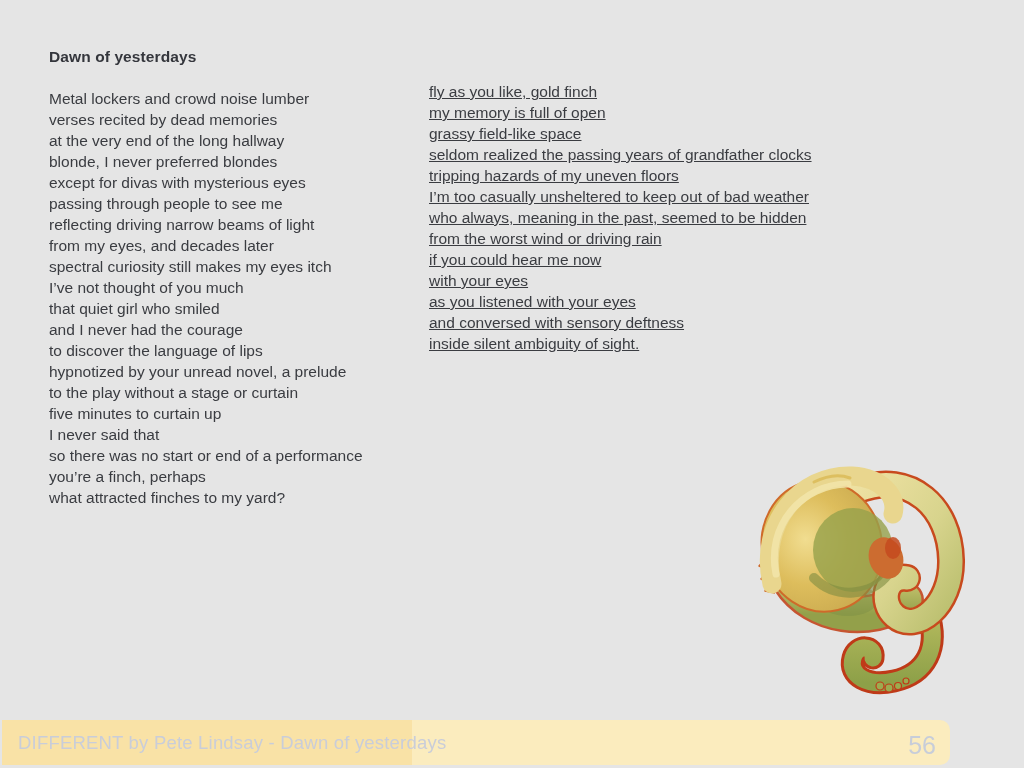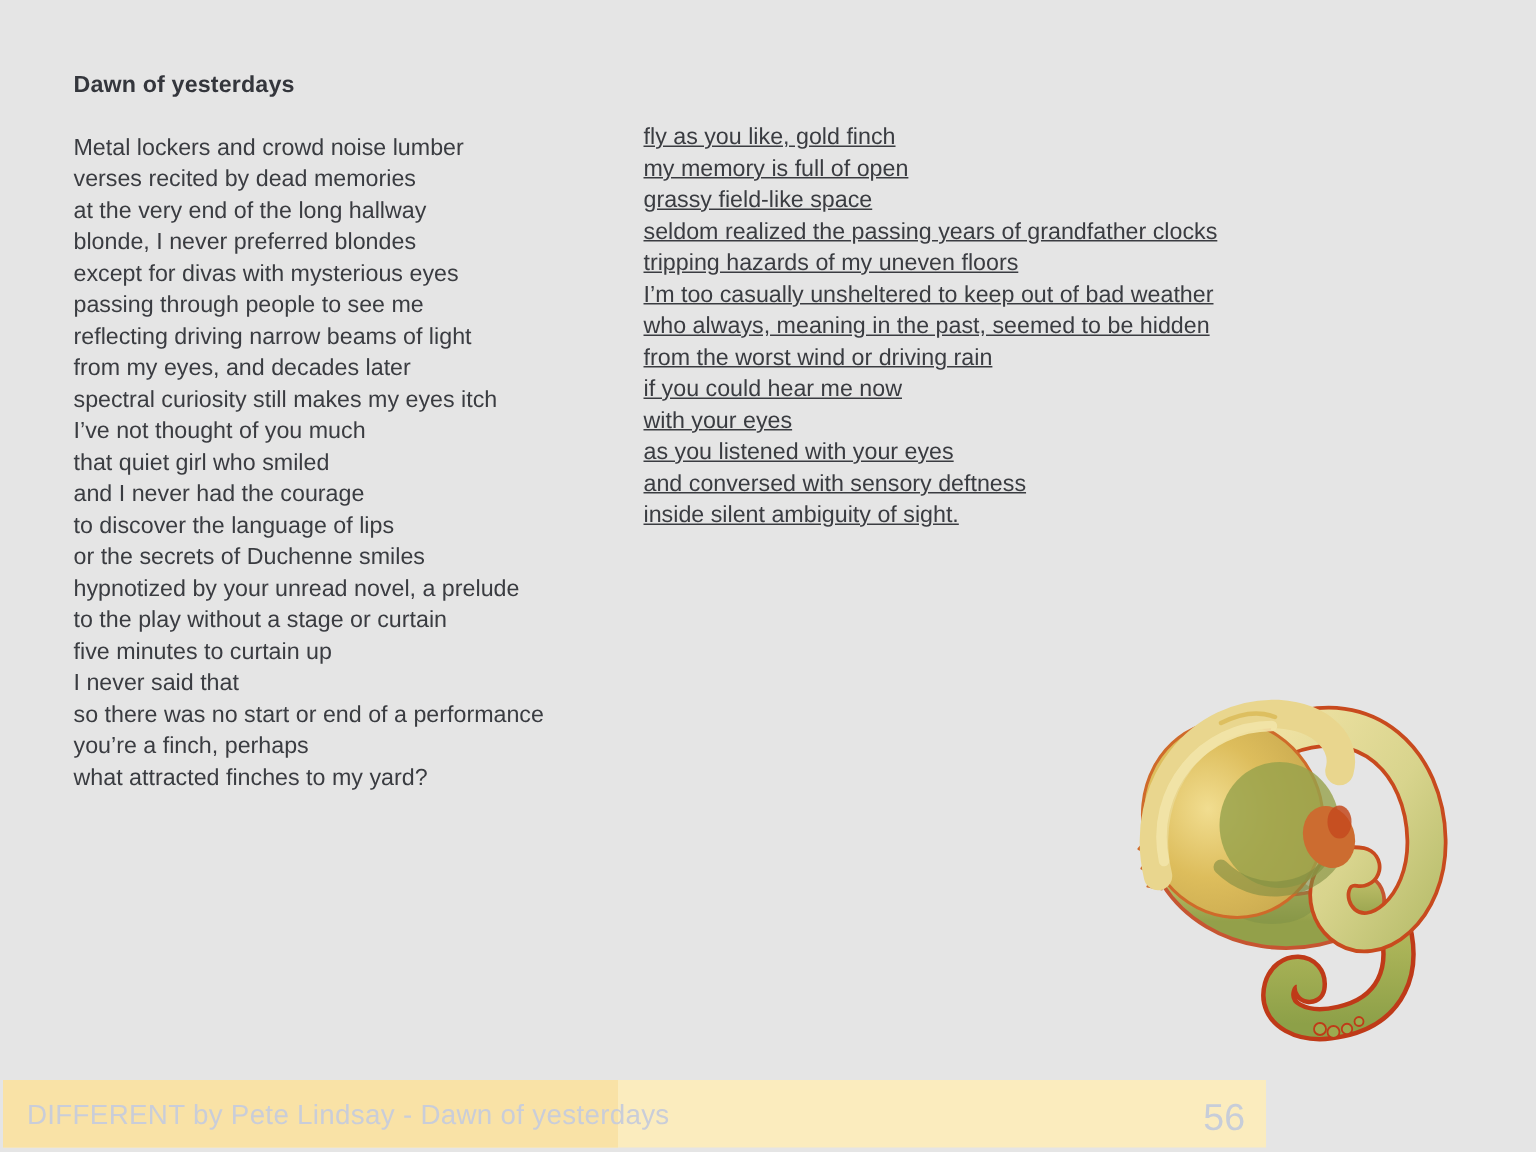--- a/index.html
+++ b/index.html
@@ -40,23 +40,24 @@
     position: absolute;
     left: 756px;
     top: 462px;
     width: 212px;
     height: 236px;
   }
   .footer-bar {
     position: absolute;
     left: 2px;
     top: 720px;
-    width: 842px;
+    width: 948px;
     height: 45px;
     background: #fbecbe;
+    border-radius: 10px;
   }
   .footer-highlight {
     position: absolute;
     left: 0;
     top: 0;
     width: 410px;
     height: 45px;
     background: #f9e2a6;
   }
   .footer-reference {
@@ -98,21 +99,20 @@
     <div>blonde, I never preferred blondes</div>
     <div>except for divas with mysterious eyes</div>
     <div>passing through people to see me</div>
     <div>reflecting driving narrow beams of light</div>
     <div>from my eyes, and decades later</div>
     <div>spectral curiosity still makes my eyes itch</div>
     <div>I’ve not thought of you much</div>
     <div>that quiet girl who smiled</div>
     <div>and I never had the courage</div>
     <div>to discover the language of lips</div>
-    <div>or the secrets of Duchenne smiles</div>
     <div>hypnotized by your unread novel, a prelude</div>
     <div>to the play without a stage or curtain</div>
     <div>five minutes to curtain up</div>
     <div>I never said that</div>
     <div>so there was no start or end of a performance</div>
     <div>you’re a finch, perhaps</div>
     <div>what attracted finches to my yard?</div>
   </div>
 
   <div class="poem-col poem-col-right">

